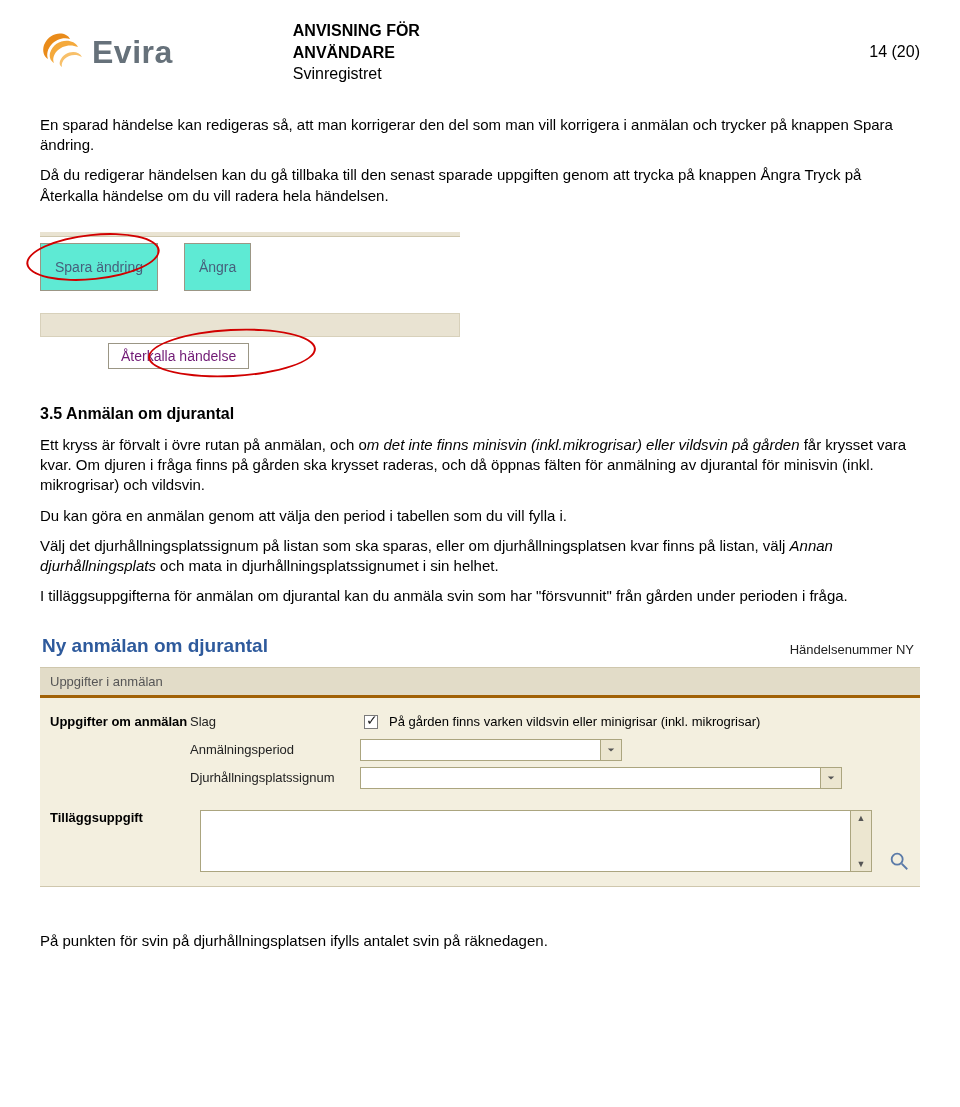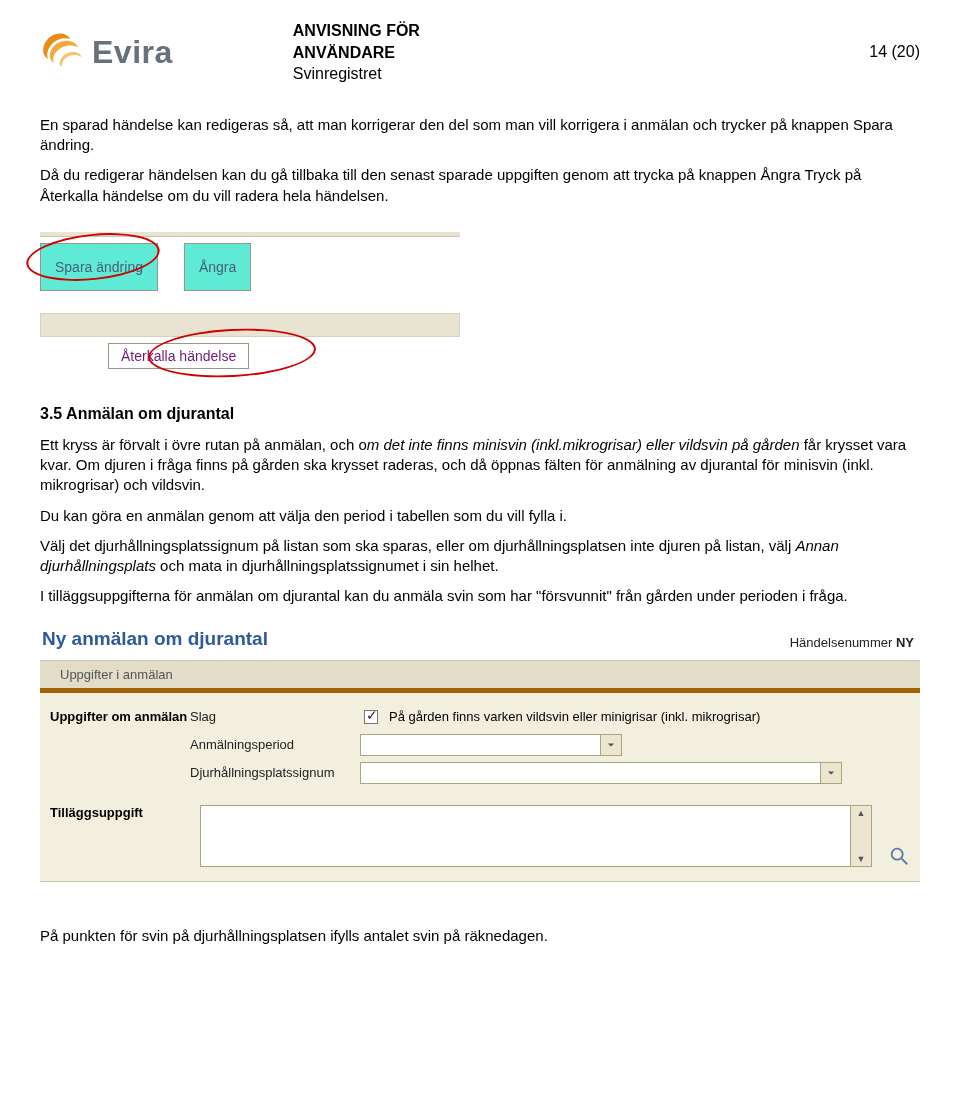--- a/index.html
+++ b/index.html
@@ -94,45 +94,45 @@
     border: 1px solid #9b9685;
     background: #fff;
     color: #701a75;
     font-size: 14px;
     padding: 4px 12px;
     font-family: inherit;
   }
 
   
   .form-wrap {
-    margin-top: 13px;
+    margin-top: 20px;
     border: 0;
     background: #fff;
     padding: 0;
   }
   .form-title-row {
     display: flex;
     justify-content: space-between;
     align-items: flex-end;
     padding: 8px 6px 6px 2px;
   }
   .form-title {
     color: #2e5a9c;
     font-size: 19px;
     font-weight: 700;
   }
   .event-no { font-size: 13px; color: #222; }
-  .event-no b { font-weight: 700; }
+  .event-no b { font-weight: 400; }
   .section-bar {
     background: #e2dcc8;
     color: #555;
     font-size: 13px;
-    padding: 6px 20px;
+    padding: 6px 10px;
     border-top: 1px solid #cfc7ad;
-    border-bottom: 5px solid #a16207;
+    border-bottom: 3px solid #a16207;
     margin-top: 4px;
   }
   .form-body {
     background: #f3efdf;
     padding: 10px 10px 14px 10px;
     border-bottom: 1px solid #cfc7ad;
   }
   .form-row {
     display: flex;
     align-items: center;
@@ -263,21 +263,21 @@
   <div class="red-ellipse ellipse2"></div>
 </div>
 
 <h3>3.5   Anmälan om djurantal</h3>
 
 <p>
   <span>Ett kryss är förvalt i övre rutan på anmälan, och o</span><span class="italic">m det inte finns minisvin (inkl.mikrogrisar) eller vildsvin på gården</span><span> får krysset vara kvar. Om djuren i fråga finns på gården ska krysset raderas, och då öppnas fälten för anmälning av djurantal för minisvin (inkl. mikrogrisar) och vildsvin.</span>
 </p>
 <p>Du kan göra en anmälan genom att välja den period i tabellen som du vill fylla i.</p>
 <p>
-  <span>Välj det djurhållningsplatssignum på listan som ska sparas, eller om djurhållningsplatsen inte djuren på listan, välj </span><span class="italic">Annan djurhållningsplats</span><span> och mata in djurhållningsplatssignumet i sin helhet.</span>
+  <span>Välj det djurhållningsplatssignum på listan som ska sparas, eller om djurhållningsplatsen kvar finns på listan, välj </span><span class="italic">Annan djurhållningsplats</span><span> och mata in djurhållningsplatssignumet i sin helhet.</span>
 </p>
 <p>I tilläggsuppgifterna för anmälan om djurantal kan du anmäla svin som har "försvunnit" från gården under perioden i fråga.</p>
 
 <div class="form-wrap">
   <div class="form-title-row">
     <div class="form-title">Ny anmälan om djurantal</div>
     <div class="event-no">
       <span>Händelsenummer </span><b>NY</b>
     </div>
   </div>

